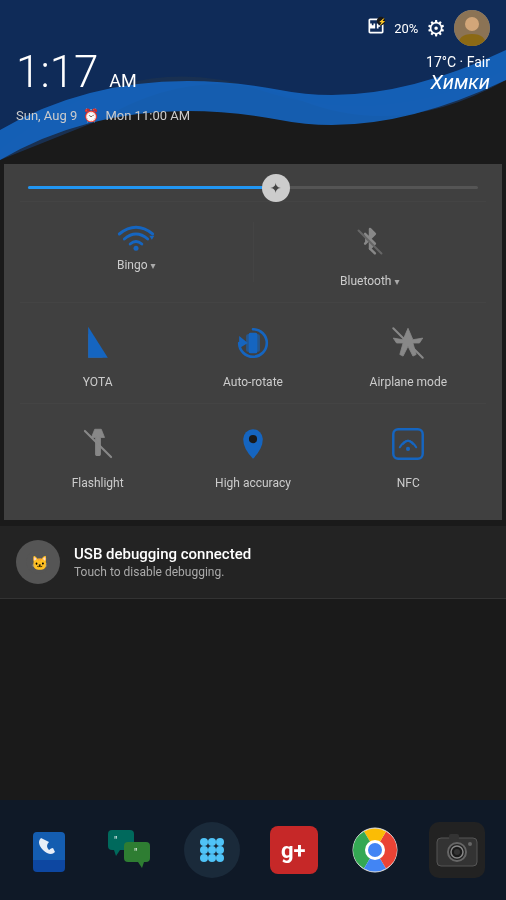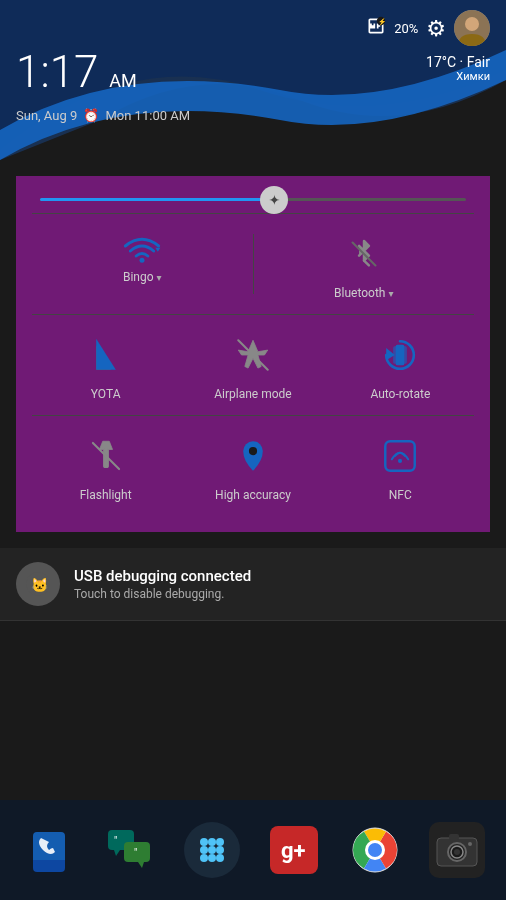--- a/index.html
+++ b/index.html
@@ -101,27 +101,28 @@
 
     .weather-block {
       text-align: right;
       color: white;
       padding-top: 4px;
     }
     .weather-temp {
       font-size: 14px;
     }
     .weather-city {
-      font-size: 11px;
+      font-size: 20px;
+      font-style: italic;
     }
 
     
     .quick-settings {
-      background: #701a75;
-      margin: 16px;
+      background: #404040;
+      margin: 4px;
       padding: 10px 16px 16px 16px;
     }
 
     
     .brightness-row {
       display: flex;
       align-items: center;
       padding: 12px 8px;
     }
     .brightness-slider-track {
@@ -468,47 +469,47 @@
           <polygon points="8,40 8,20 20,40" fill="#444"></polygon>
           <polygon points="8,40 8,10 26,40" fill="#666"></polygon>
           <polygon points="8,40 8,2 32,40" fill="#1565C0"></polygon>
         </svg>
       </div>
       <div class="toggle-label">
         <span>YOTA</span>
       </div>
     </div>
 
+    <div class="toggle-item">
+      <div class="toggle-icon-wrap autorotate-icon">
+        <svg viewBox="0 0 44 44" fill="none">
+
+          <path d="M22 6 A16 16 0 1 1 6 22" stroke="#1565C0" stroke-width="3" fill="none" stroke-linecap="round"></path>
+          <polygon points="6,14 6,28 16,22" fill="#1565C0"></polygon>
+
+          <rect x="14" y="12" width="16" height="20" rx="2" fill="#1565C0" opacity="0.6"></rect>
+          <rect x="17" y="10" width="10" height="24" rx="2" fill="#1565C0"></rect>
+        </svg>
+      </div>
+      <div class="toggle-label">
+        <span>Auto-rotate</span>
+      </div>
+    </div>
+
     <div class="toggle-item inactive-toggle">
       <div class="toggle-icon-wrap airplane-icon">
         <svg viewBox="0 0 44 44" fill="none">
 
           <path d="M22 4 L28 18 L40 16 L36 22 L28 22 L32 36 L28 38 L22 26 L16 38 L12 36 L16 22 L8 22 L4 16 L16 18 Z" fill="#666"></path>
 
           <line x1="4" y1="4" x2="40" y2="40" stroke="#888" stroke-width="2.5" stroke-linecap="round"></line>
         </svg>
       </div>
       <div class="toggle-label">
         <span>Airplane mode</span>
-      </div>
-    </div>
-
-    <div class="toggle-item">
-      <div class="toggle-icon-wrap autorotate-icon">
-        <svg viewBox="0 0 44 44" fill="none">
-
-          <path d="M22 6 A16 16 0 1 1 6 22" stroke="#1565C0" stroke-width="3" fill="none" stroke-linecap="round"></path>
-          <polygon points="6,14 6,28 16,22" fill="#1565C0"></polygon>
-
-          <rect x="14" y="12" width="16" height="20" rx="2" fill="#1565C0" opacity="0.6"></rect>
-          <rect x="17" y="10" width="10" height="24" rx="2" fill="#1565C0"></rect>
-        </svg>
-      </div>
-      <div class="toggle-label">
-        <span>Auto-rotate</span>
       </div>
     </div>
   </div>
 
   <div class="divider-between"></div>
 
   <div class="toggle-row">
 
     <div class="toggle-item inactive-toggle">
       <div class="toggle-icon-wrap flashlight-icon">

